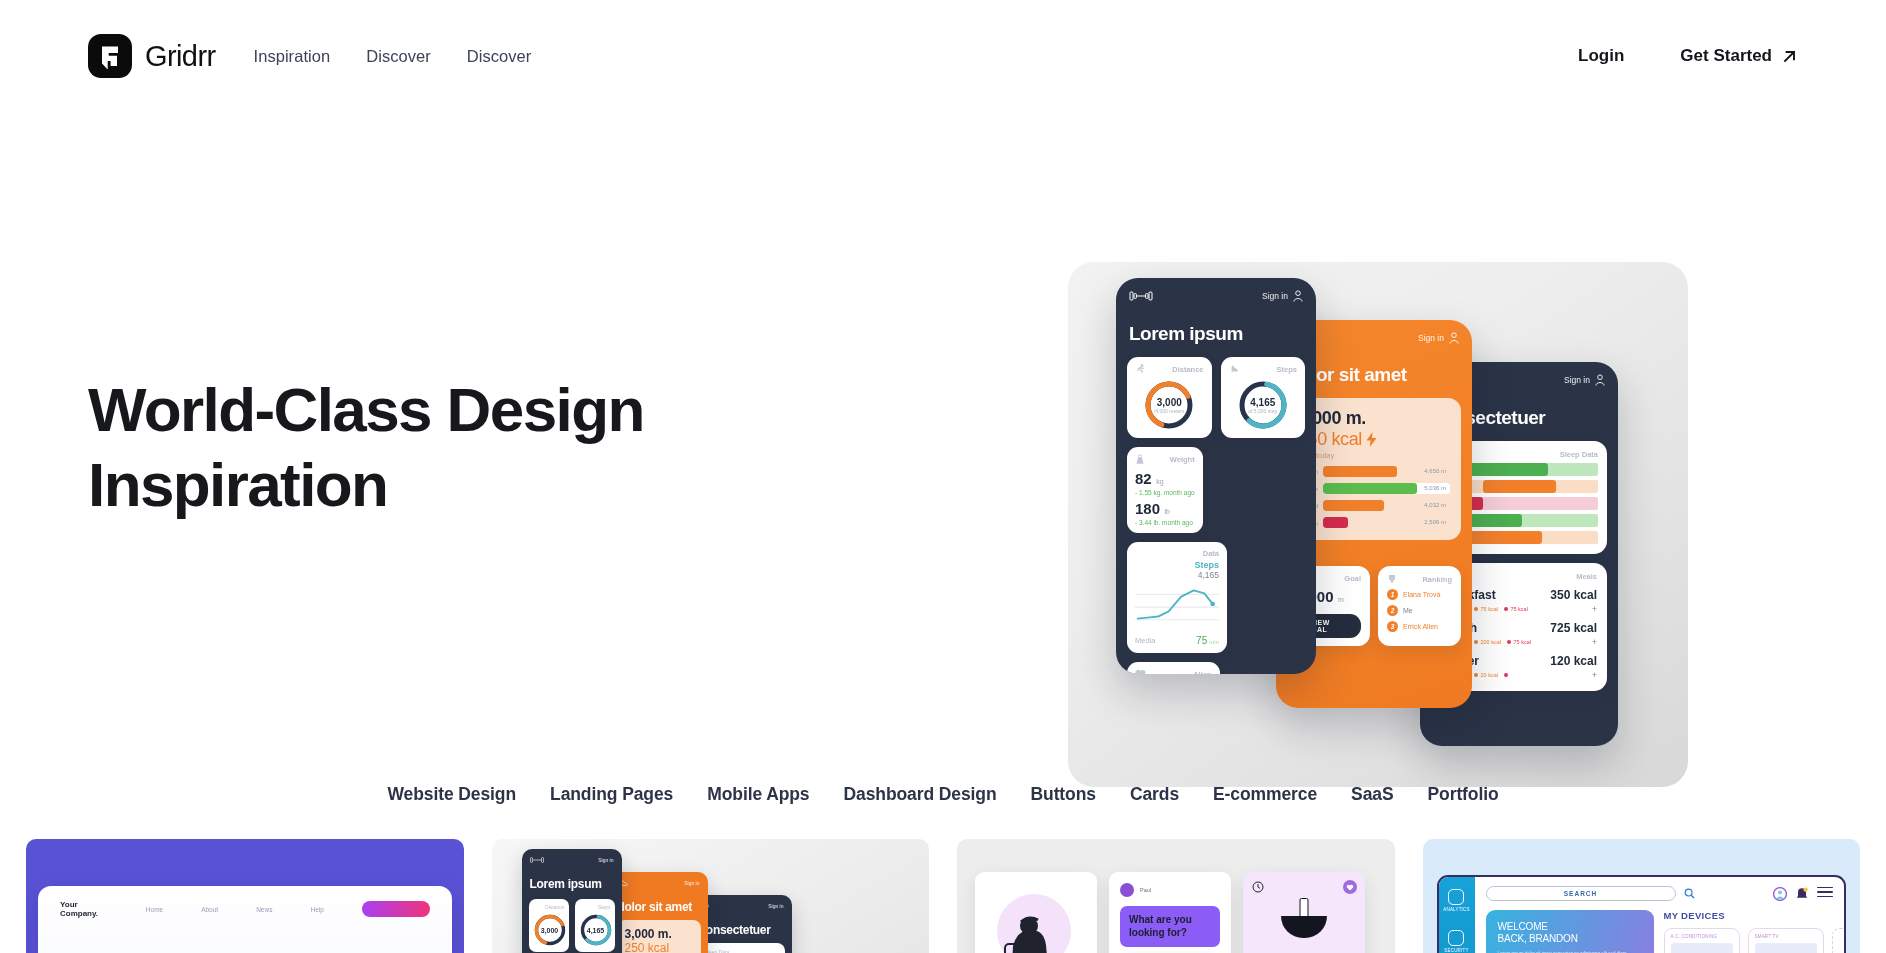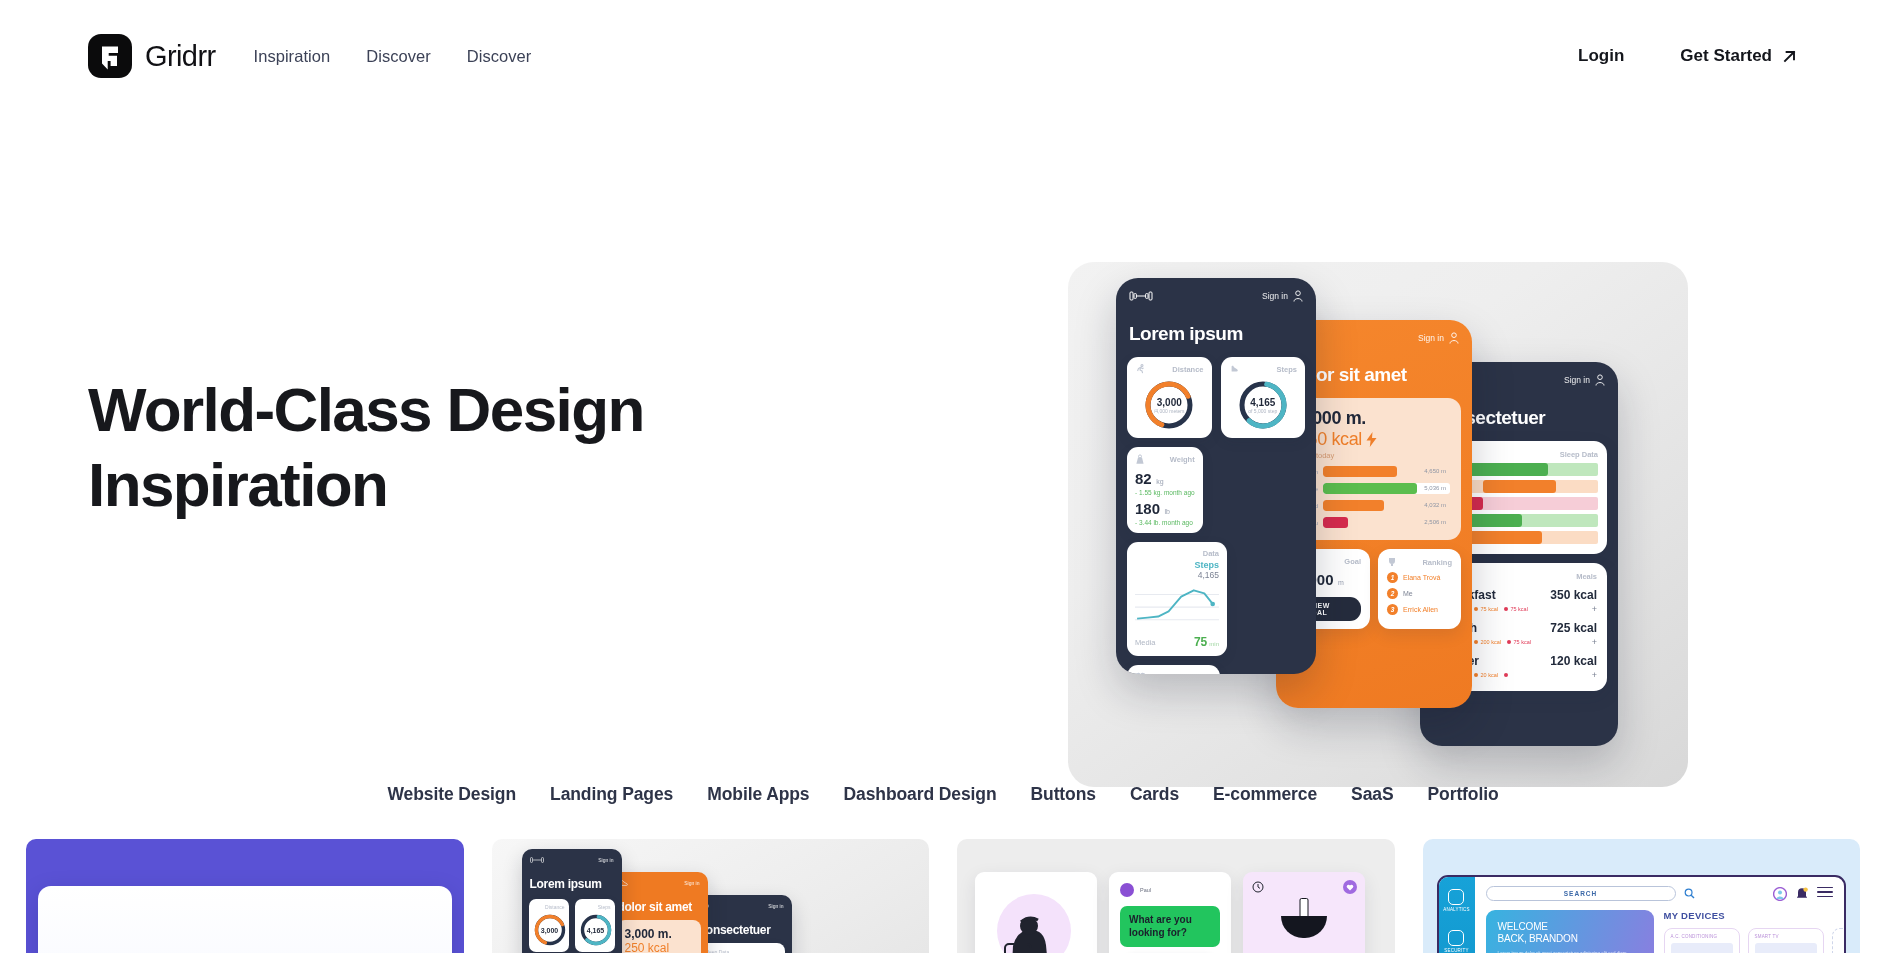--- a/index.html
+++ b/index.html
@@ -126,21 +126,21 @@
   .stat-big { font-size: 15px; font-weight: 700; color: #1f2738; }
   .stat-u { font-size: 7px; color: #9aa2b2; font-weight: 400; }
   .stat-note { font-size: 6.5px; color: #58b85f; margin-top: 1px; }
   .stat-note.grey { color: #a8afbd; }
 
   .spark { width: 100%; height: 42px; margin-top: 4px; }
   .media-row {
     display: flex; align-items: center; justify-content: space-between;
     margin-top: 5px; font-size: 7.5px; color: #b0b7c4;
   }
-  .media-val { font-size: 12px; font-weight: 700; color: #4caf50; margin-top: 16px; }
+  .media-val { font-size: 10px; font-weight: 400; color: #4caf50; margin-top: 16px; }
 
   .pane-white {
     background: #fff; border-radius: 13px; padding: 9px 9px 10px;
     box-shadow: 0 6px 18px rgba(30,35,60,.11);
   }
   .pane-peach {
     background: #fbe2cf; border-radius: 13px; padding: 10px 11px 12px;
   }
   .peach-big { font-size: 18px; font-weight: 800; color: #22293a; letter-spacing:-.4px;}
   .peach-kcal {
@@ -155,21 +155,21 @@
     flex: 1; height: 11px; border-radius: 3px; background: #fbe2cf;
     position: relative; overflow: hidden;
   }
   .bar-fill { position: absolute; left: 0; top: 0; bottom: 0; border-radius: 3px; }
   .bar-val { position: absolute; right: 4px; top: 1.5px; font-size: 6px; color: #8e95a4; }
 
   .sleep-row { display:flex; align-items:center; gap:4px; margin-top:4px; }
   .sleep-lbl { font-size: 5.5px; color:#9aa2b2; width:14px; flex:none; text-align:right;}
   .sleep-track { flex:1; height: 13px; border-radius:2px; position:relative; overflow:hidden;}
 
-  .goal-row { display: flex; gap: 8px; margin-top: 9px; }
+  .goal-row { display: flex; gap: 8px; margin-top: 26px; }
   .goal-card, .rank-card {
     background:#fff; border-radius:12px; padding:8px 9px;
     box-shadow: 0 6px 16px rgba(30,35,60,.11); flex:1; min-width:0;
   }
   .new-goal {
     background:#252c3d; color:#fff; font-size:7px; font-weight:700;
     padding:5px 9px; border-radius:11px; display:inline-block; margin-top:8px;
     letter-spacing:.5px;
   }
   .rank-item { display:flex; align-items:center; gap:5px; margin-top:5px; }
@@ -261,21 +261,21 @@
     position:absolute; background:#fff; border-radius:9px;
     box-shadow: 0 6px 18px rgba(40,40,60,.10);
   }
   .t3 .c1 { left:18px; top:33px; width:122px; bottom:-40px; }
   .t3 .c2 { left:152px; top:33px; width:122px; bottom:-40px; }
   .t3 .c3 { left:286px; top:33px; width:122px; bottom:-40px; background:#f6e6fb; }
   .t3 .ava { width:14px;height:14px;border-radius:50%;background:#8a4fd4; }
   .t3 .c2head { display:flex;align-items:center;gap:6px;padding:11px 11px 0; }
   .t3 .c2name { font-size:5.5px; color:#6b7080; }
   .t3 .c2q {
-    margin:9px 11px 0; background:#22c55e; border-radius:7px; padding:8px 9px;
+    margin:9px 11px 0; background:#8b5cf6; border-radius:7px; padding:8px 9px;
     font-size:10px; font-weight:700; color:#1b1f2c; line-height:1.26;
   }
   .t3 .c2search {
     margin:6px 18px 0; height:14px; border-radius:9px; background:#fff;
     box-shadow:0 2px 6px rgba(40,40,60,.10);
     display:flex; align-items:center; gap:4px; padding:0 7px;
     font-size:5.5px; color:#aeb3c0;
   }
   .t3 .blob { position:absolute; border-radius:50%; background:#f4e2fb; }
   .t3 .lamp-shade {
@@ -745,20 +745,28 @@
   <div class="cat">Cards</div>
   <div class="cat">E-commerce</div>
   <div class="cat">SaaS</div>
   <div class="cat">Portfolio</div>
 </div>
 
 <div class="thumbs">
 
   <div class="thumb t1">
     <div class="win">
+      <div class="wnav">
+        <span class="wbrand">Your Company.</span>
+        <span class="wlink">Home</span>
+        <span class="wlink">About</span>
+        <span class="wlink">News</span>
+        <span class="wlink">Help</span>
+        <span class="wcta"></span>
+      </div>
       <div class="wtitle">UI Kit</div>
 
     </div>
   </div>
 
   <div class="thumb t2">
     <div class="mini-phone m3">
       <div class="mtop">
         <div class="mbar">
           <svg width="11" height="8" viewBox="0 0 11 8">

